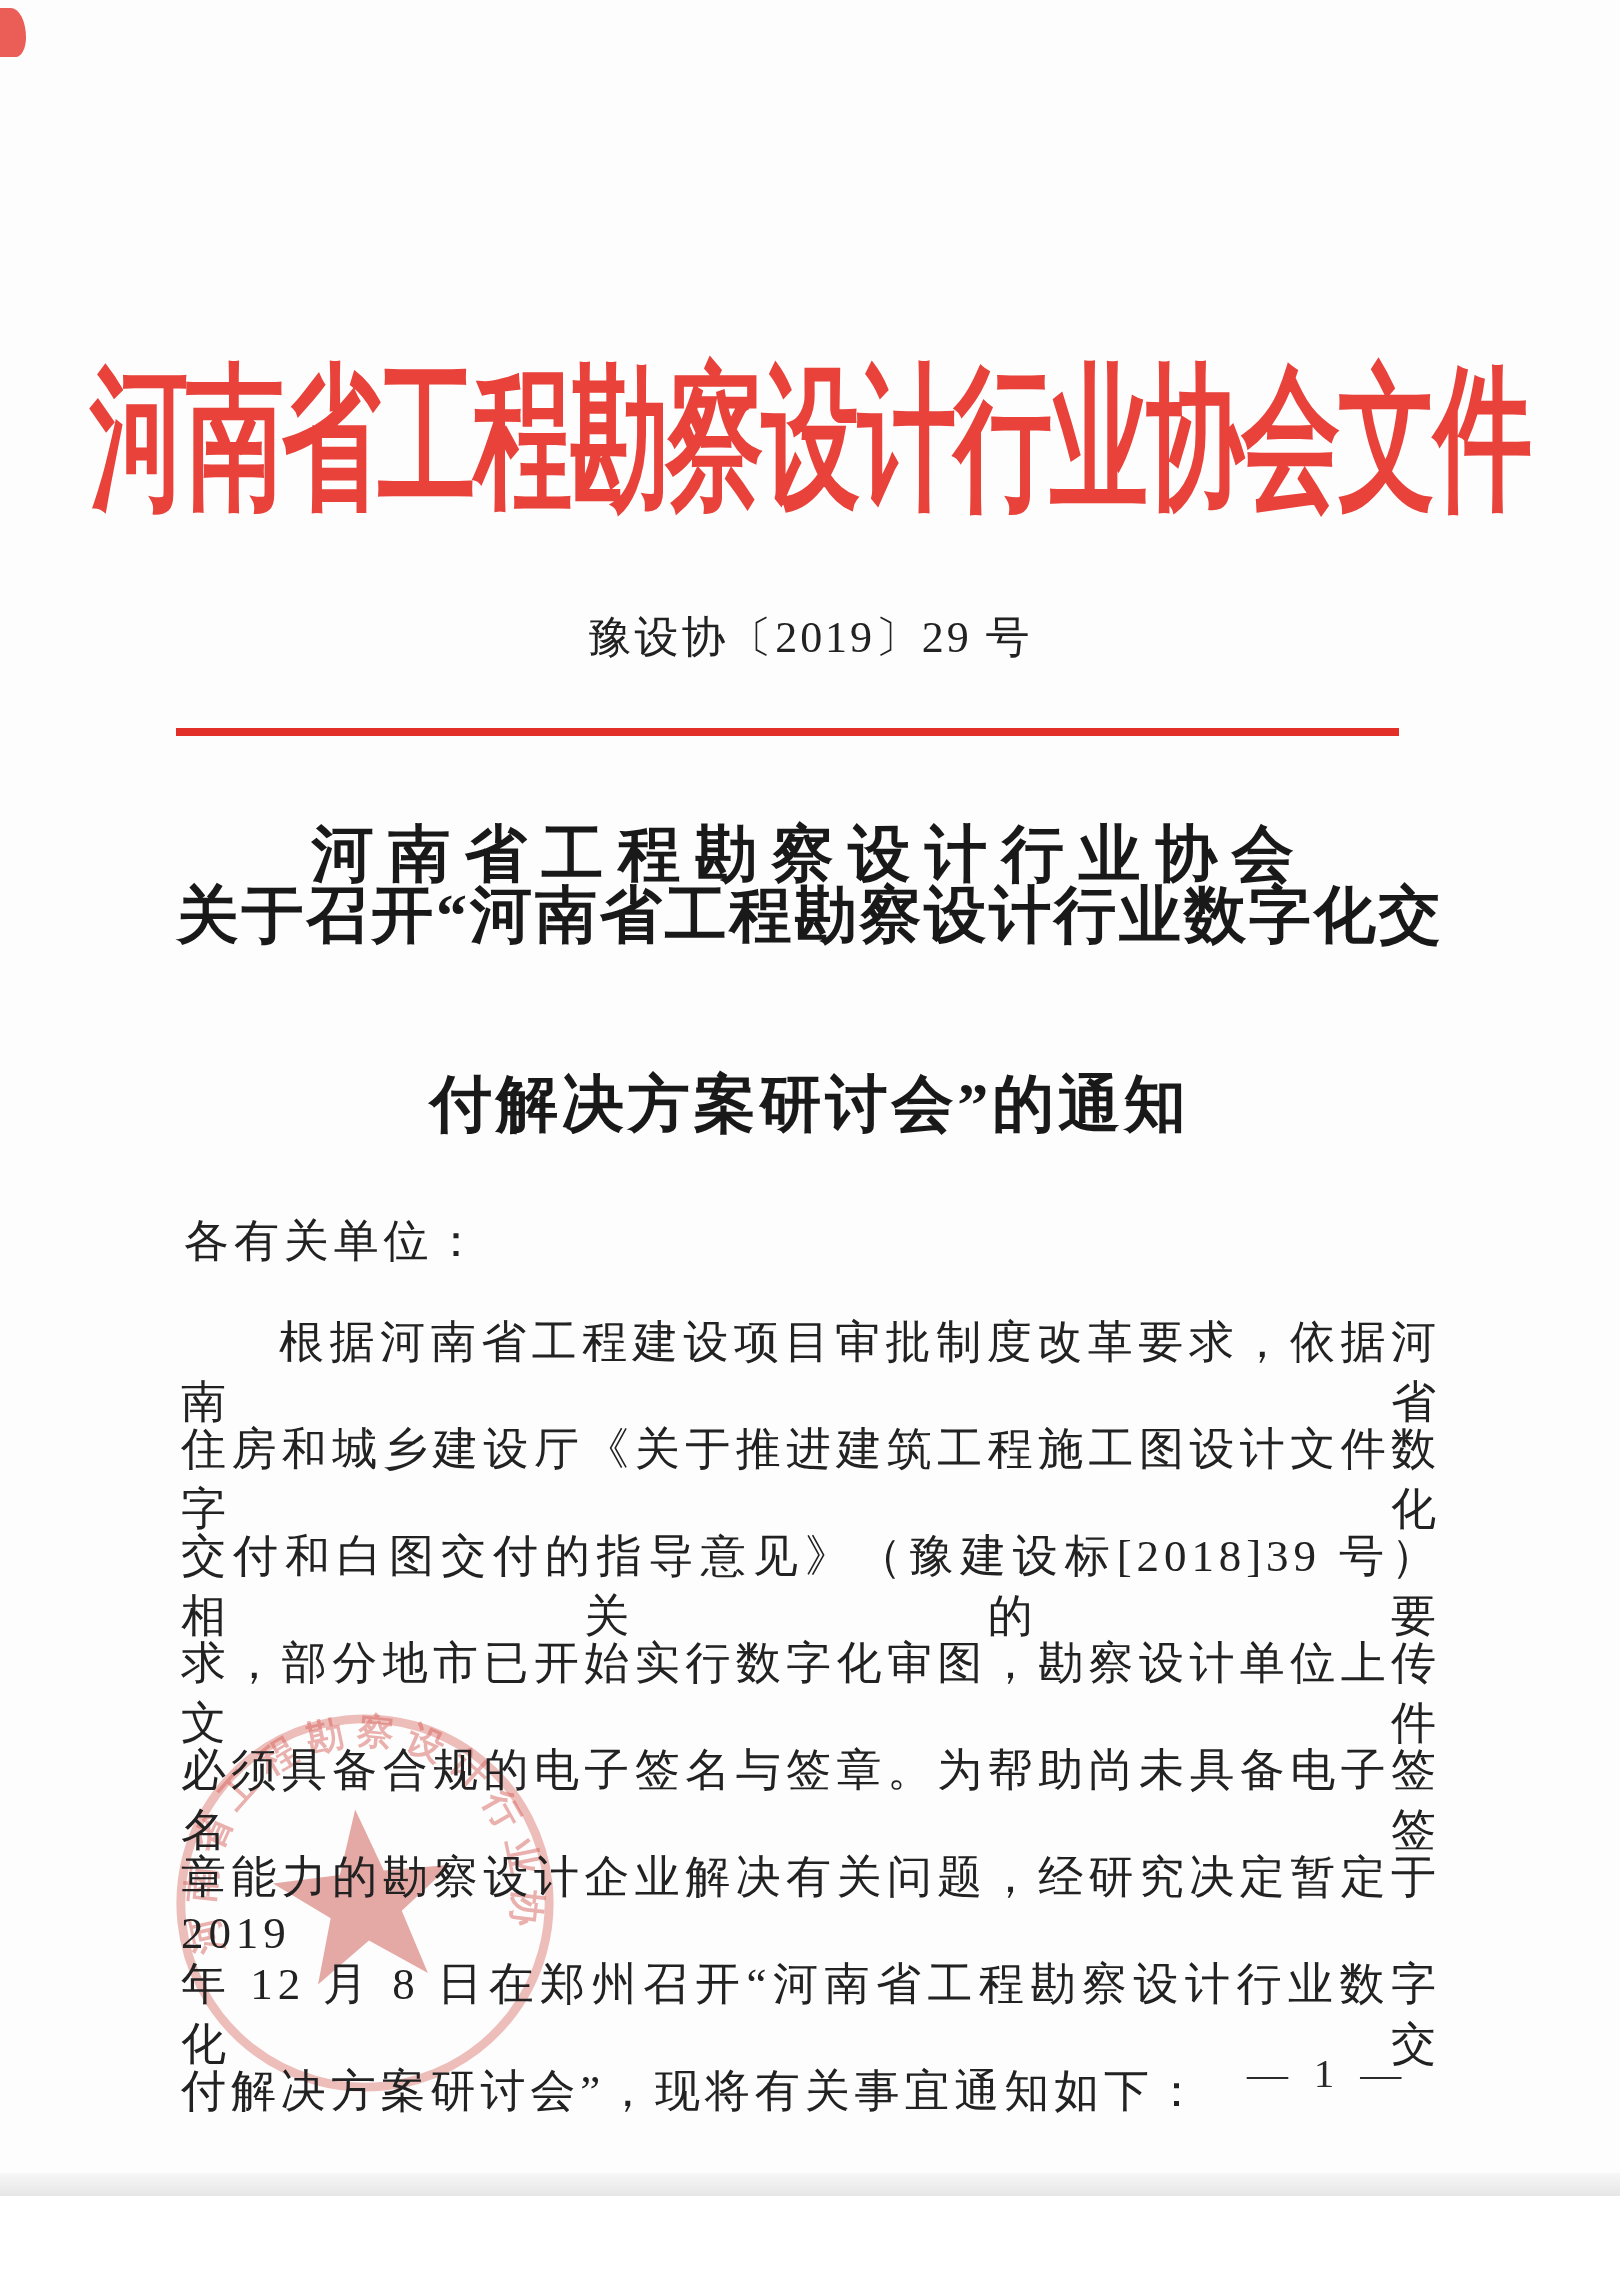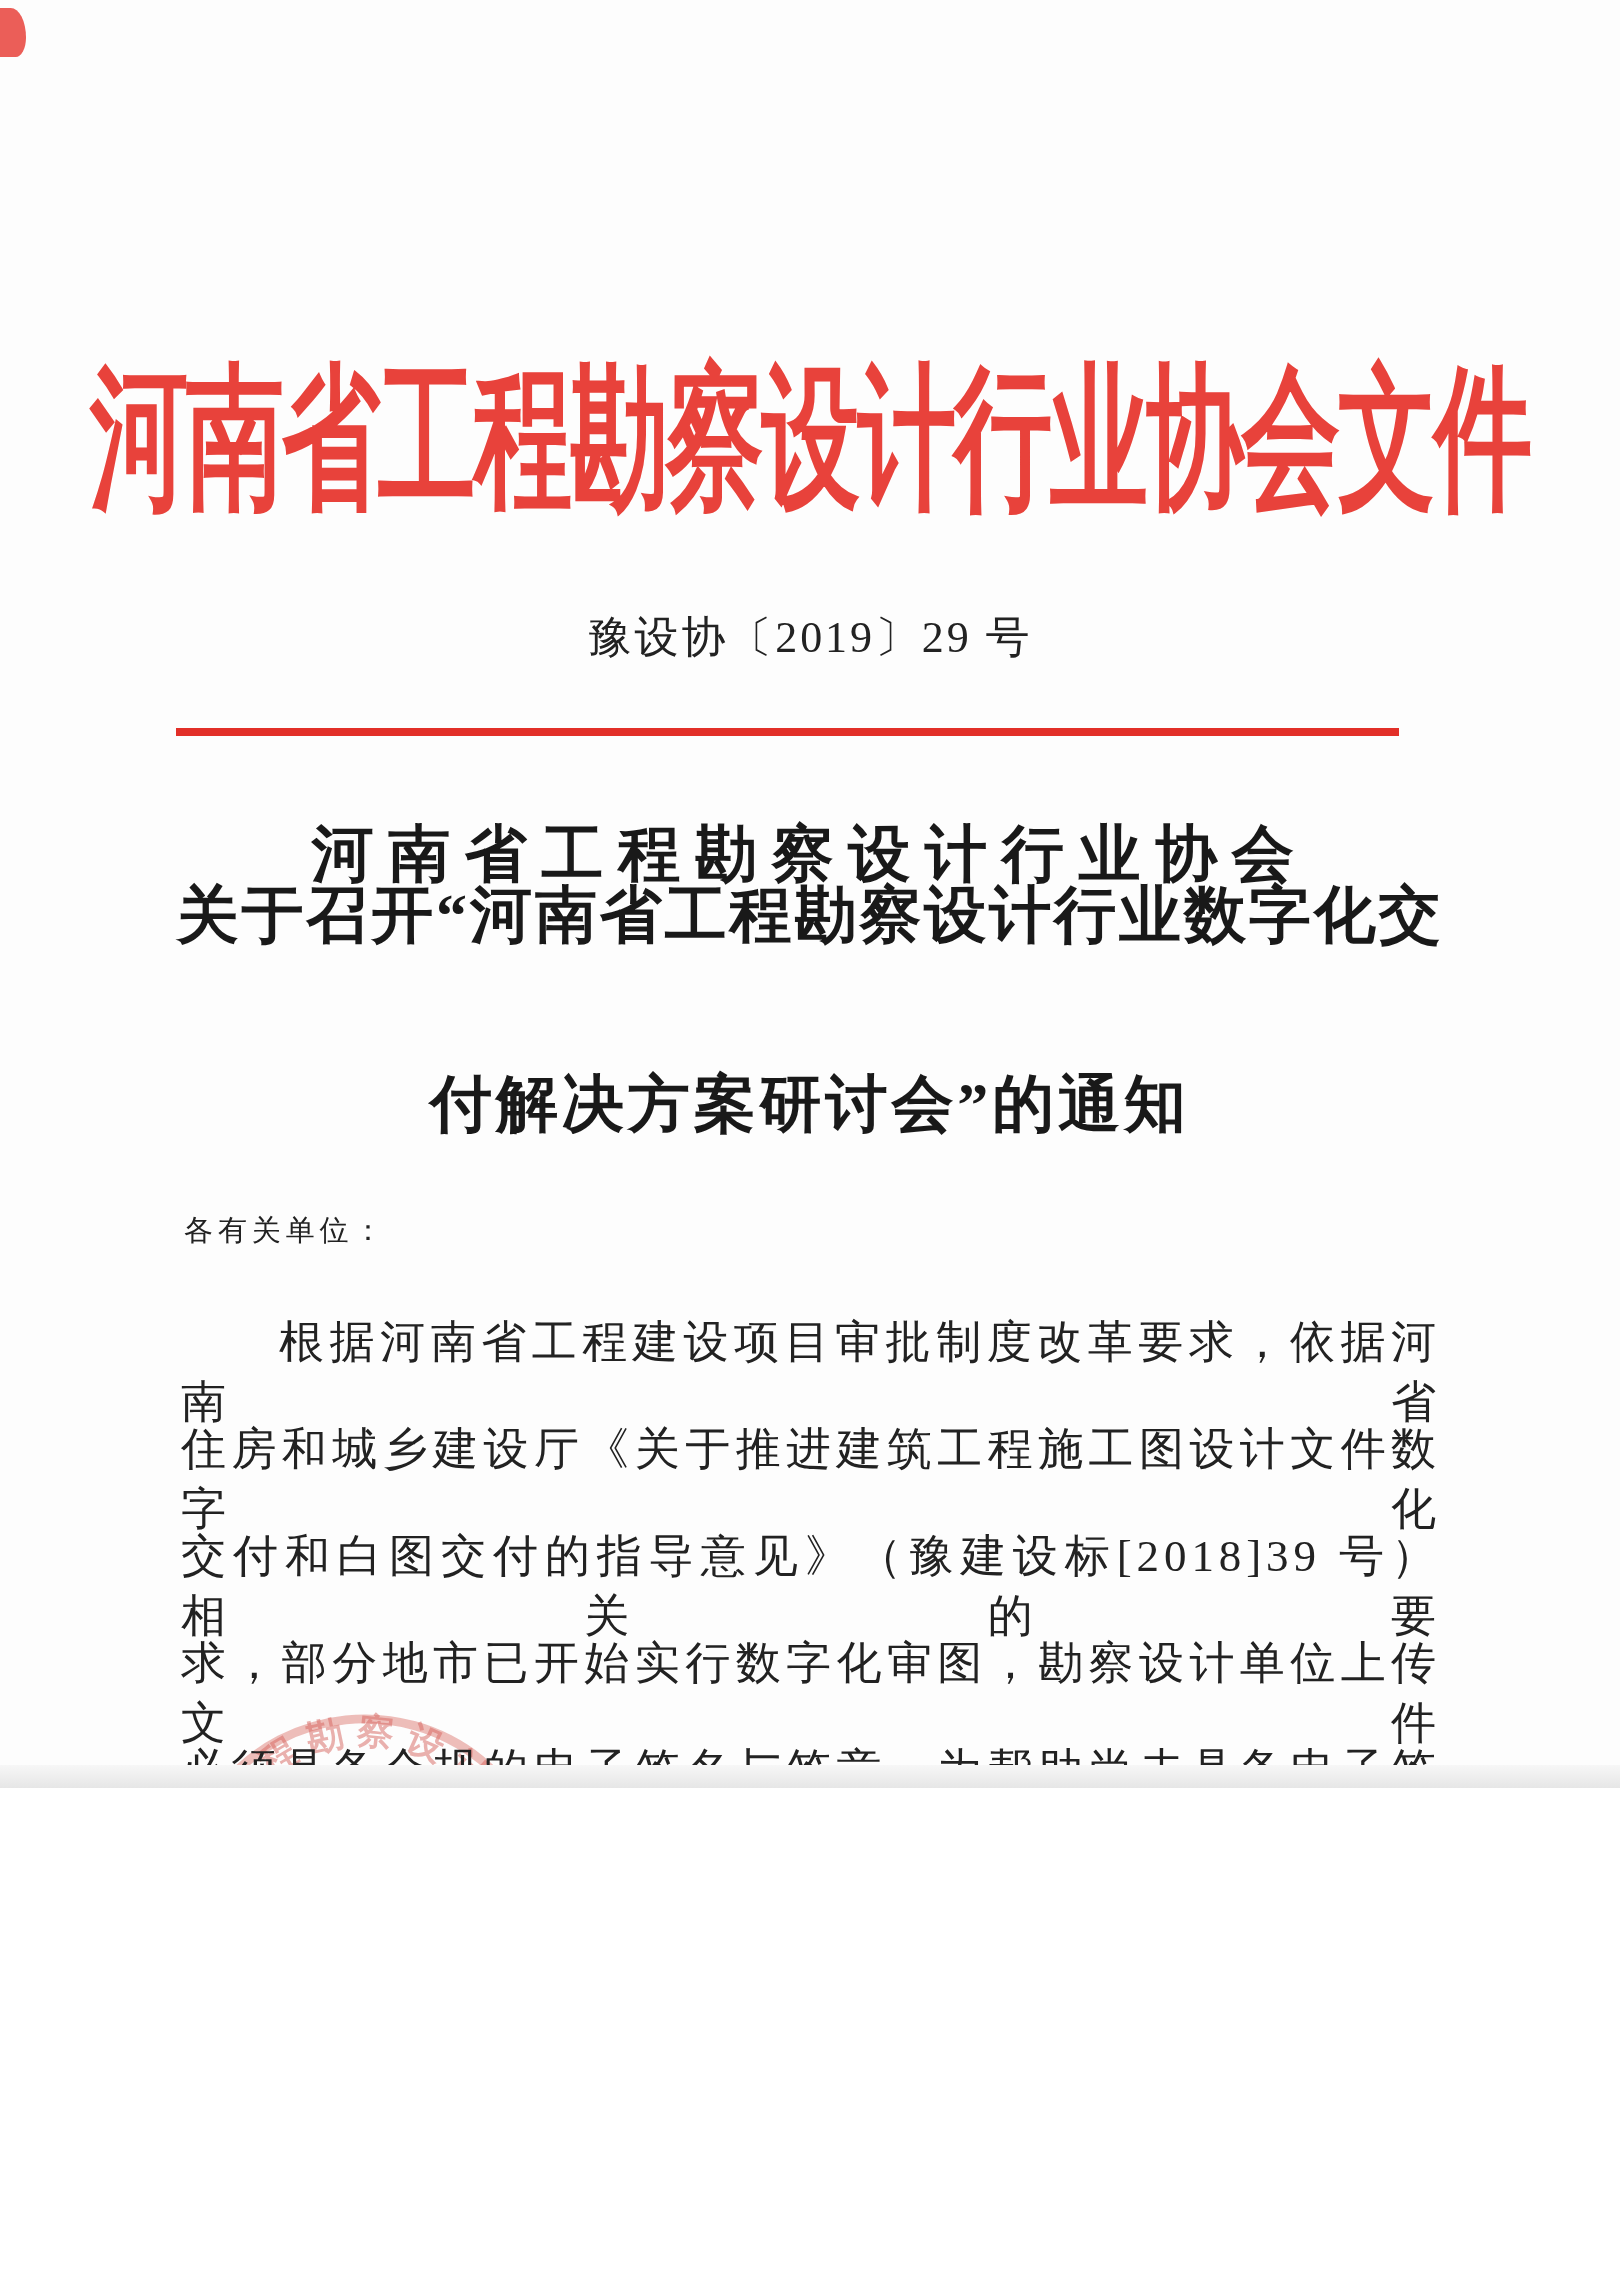--- a/index.html
+++ b/index.html
@@ -1,18 +1,18 @@
 <!DOCTYPE html>
 <html><head>
 <meta charset="utf-8">
 <style>
   html,body{margin:0;padding:0;background:#ffffff;}
   .page{
     position:relative;
-    width:1620px;height:1788px;
+    width:1620px;height:2196px;
     background:#fdfdfd;
     overflow:hidden;
     font-family:"Liberation Serif", serif;
     color:#1e1e1e;
   }
   
   .banner{
     position:absolute;top:335px;left:0;width:100%;
     text-align:center;
     font-size:98px;font-weight:bold;
@@ -41,21 +41,21 @@
     font-weight:bold;color:#191919;
     font-size:62px;
     white-space:nowrap;
   }
   .t1{top:812px;letter-spacing:14.7px;}
   .t2{top:873px;letter-spacing:2.9px;}
   .t3{top:1062px;letter-spacing:3.9px;}
   
   .salutation{
     position:absolute;top:1211px;left:184px;
-    font-size:29px;letter-spacing:4.9px;color:#222;
+    font-size:45px;letter-spacing:4.9px;color:#222;
   }
   .body-block{
     position:absolute;top:1296px;left:181px;width:1260px;
   }
   .bline{
     height:91px;
     font-size:45px;letter-spacing:4.9px;color:#222;
     text-align:justify;
     text-align-last:justify;
     margin-top:16px;

